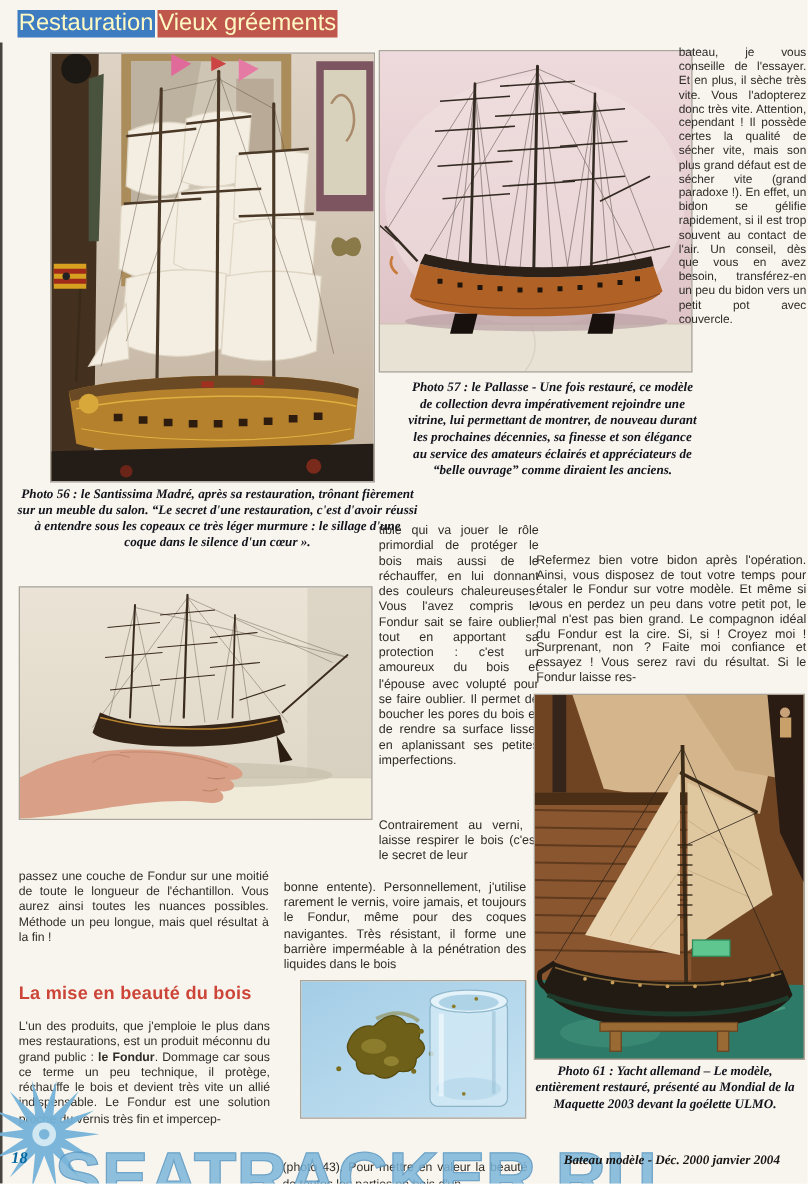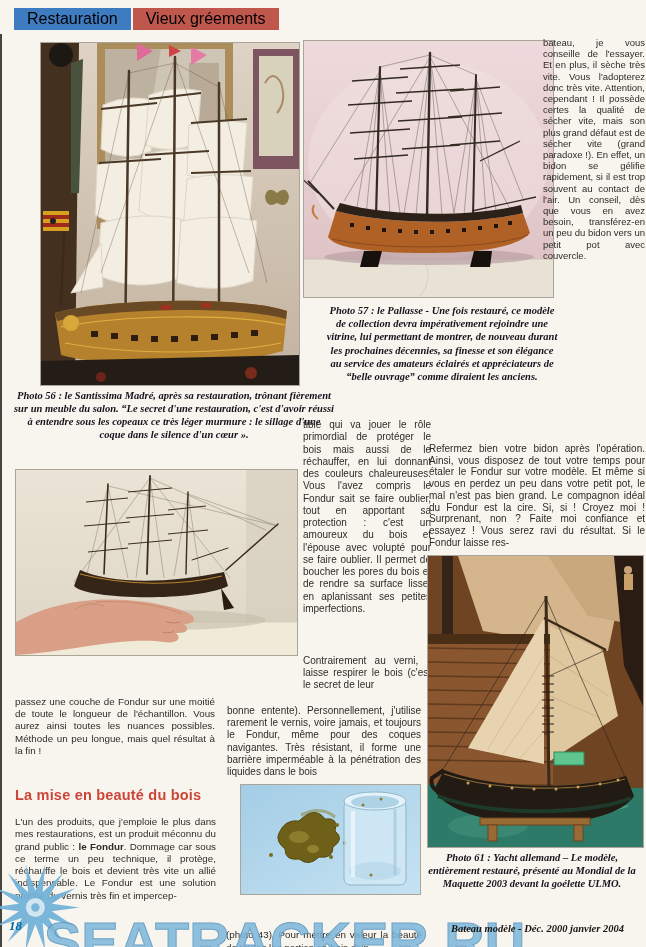--- a/index.html
+++ b/index.html
@@ -5,21 +5,21 @@
   html,body{margin:0;padding:0;}
   .page{
     position:relative; width:646px; height:947px; overflow:hidden;
     background:#f8f5ef;
     font-family:"Liberation Sans", sans-serif;
     color:#2e2c28;
   }
   .edge-left{position:absolute;left:0;top:34px;width:2px;height:913px;background:#26241f;opacity:.85;}
   
   .tagbar{position:absolute;left:14px;top:8px;display:flex;gap:2px;z-index:2;}
-  .tag{color:#000000;font-size:16px;line-height:22px;padding:0 13px;font-weight:400;}
+  .tag{color:#fef9c3;font-size:19px;line-height:22px;padding:0 1px;font-weight:400;}
   .tag.blue{background:#3e7cc1;}
   .tag.red{background:#bf574d;}
   
   .photo{position:absolute;border:1px solid #aba499;box-sizing:border-box;overflow:hidden;background:#ddd;}
   .photo svg{display:block;width:100%;height:100%;}
   
   .tx{position:absolute;text-align:justify;}
   .caption{
     position:absolute;text-align:center;
     font-family:"Liberation Serif", serif;

